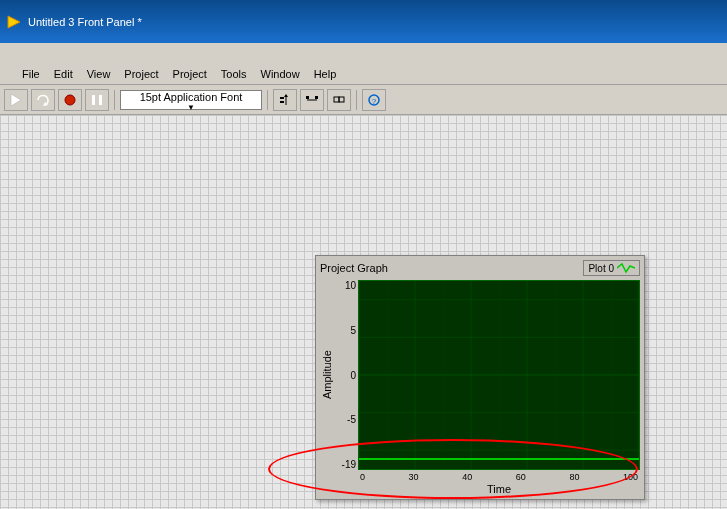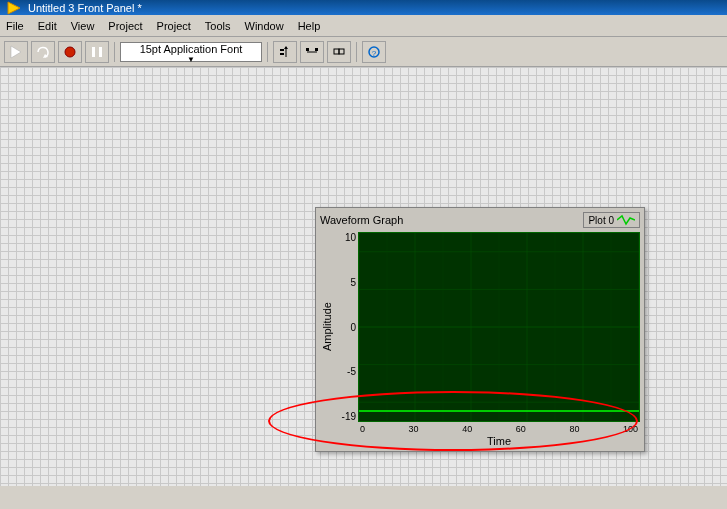--- a/index.html
+++ b/index.html
@@ -12,39 +12,40 @@
       overflow: hidden;
       user-select: none;
     }
 
     
     #title-bar {
       display: flex;
       align-items: center;
       background: linear-gradient(to bottom, #0a4a8c, #1a6fcc);
       color: white;
-      height: 15px;
+      height: 43px;
       padding: 0 6px;
       gap: 6px;
     }
     #title-bar .app-icon {
       width: 16px;
       height: 16px;
       flex-shrink: 0;
     }
 
     
     #menu-bar {
       display: flex;
       align-items: center;
       background: #d4d0c8;
       height: 22px;
-      padding: 0 0;
+      padding: 0 16px;
       border-bottom: 1px solid #a0a0a0;
       gap: 2px;
+      margin-top: 20px;
     }
     .menu-item {
       padding: 2px 6px;
       font-size: 11px;
       cursor: pointer;
       color: #000;
     }
 
     
     #toolbar {
@@ -297,21 +298,21 @@
       <text x="7" y="11" text-anchor="middle" font-size="8" fill="#0066cc">?</text>
     </svg>
   </div>
 </div>
 
 <div id="main-canvas">
 
   <div id="waveform-graph">
 
     <div class="graph-header">
-      <span class="graph-title">Waveform Graph</span>
+      <span class="graph-title">Project Graph</span>
       <div class="plot-legend">
         <span>Plot 0</span>
         <div class="plot-line-icon">
           <svg width="18" height="12" viewBox="0 0 18 12">
             <polyline points="0,6 5,2 9,10 13,4 18,6" fill="none" stroke="#00cc00" stroke-width="1.5"></polyline>
           </svg>
         </div>
       </div>
     </div>
 

